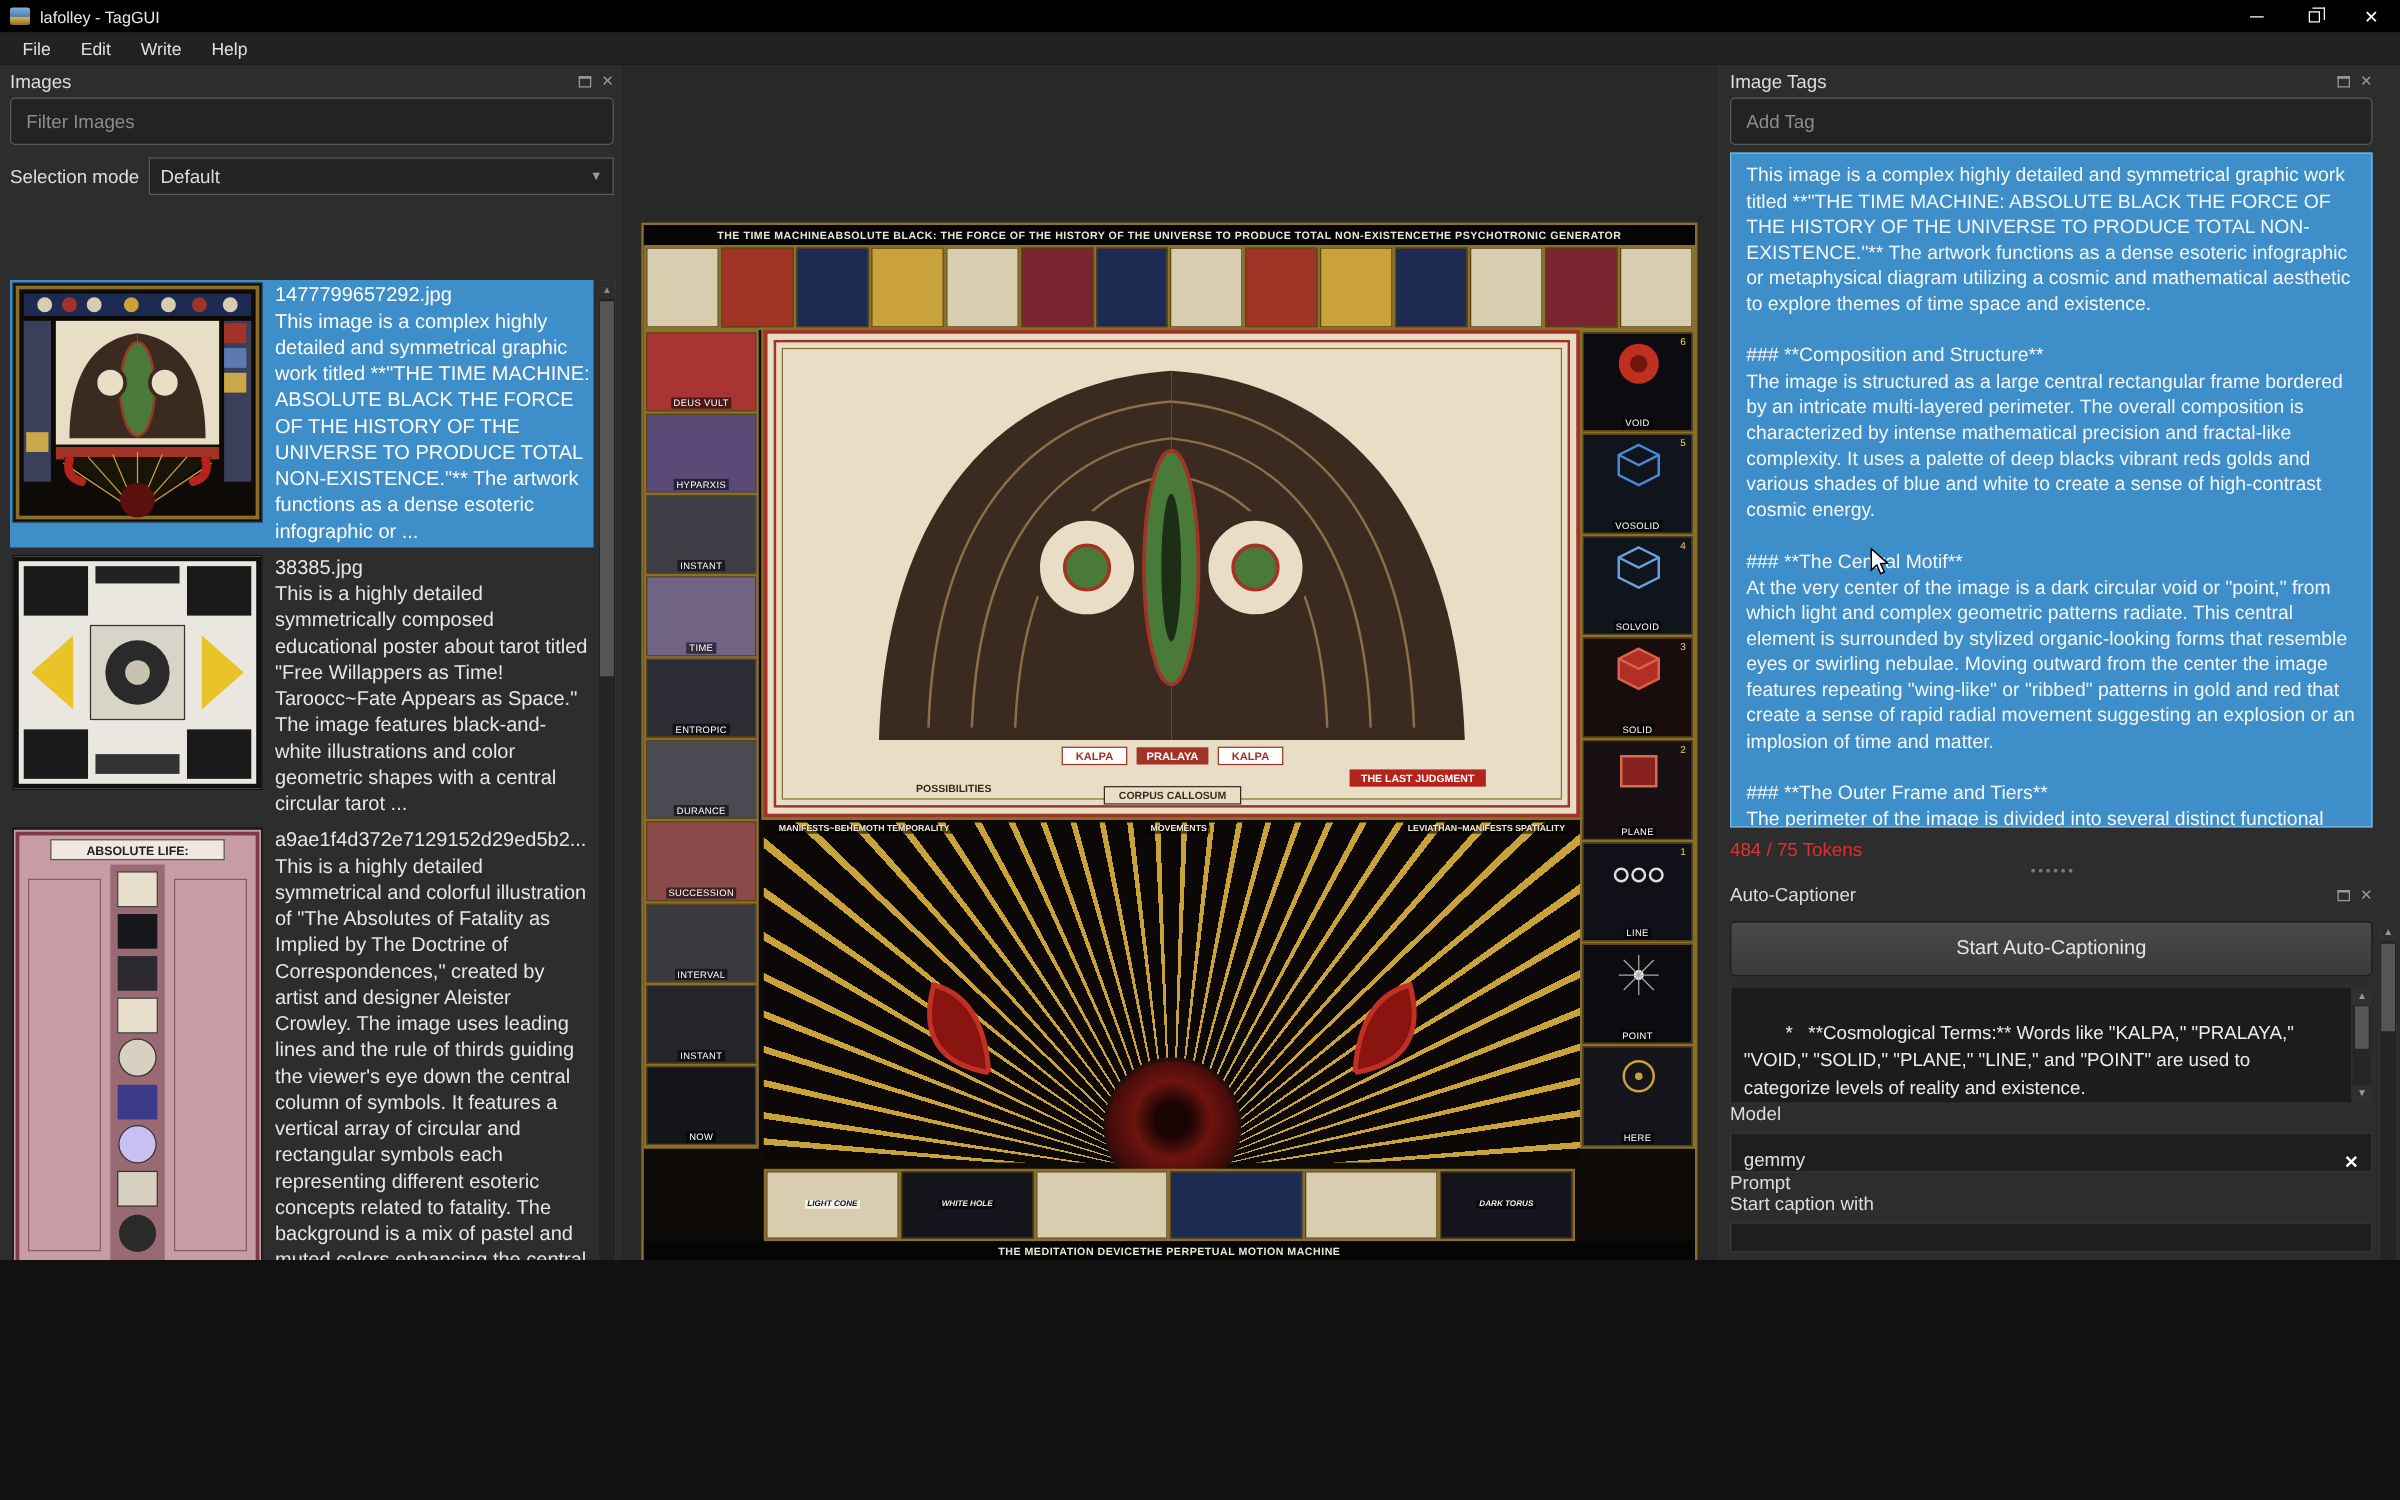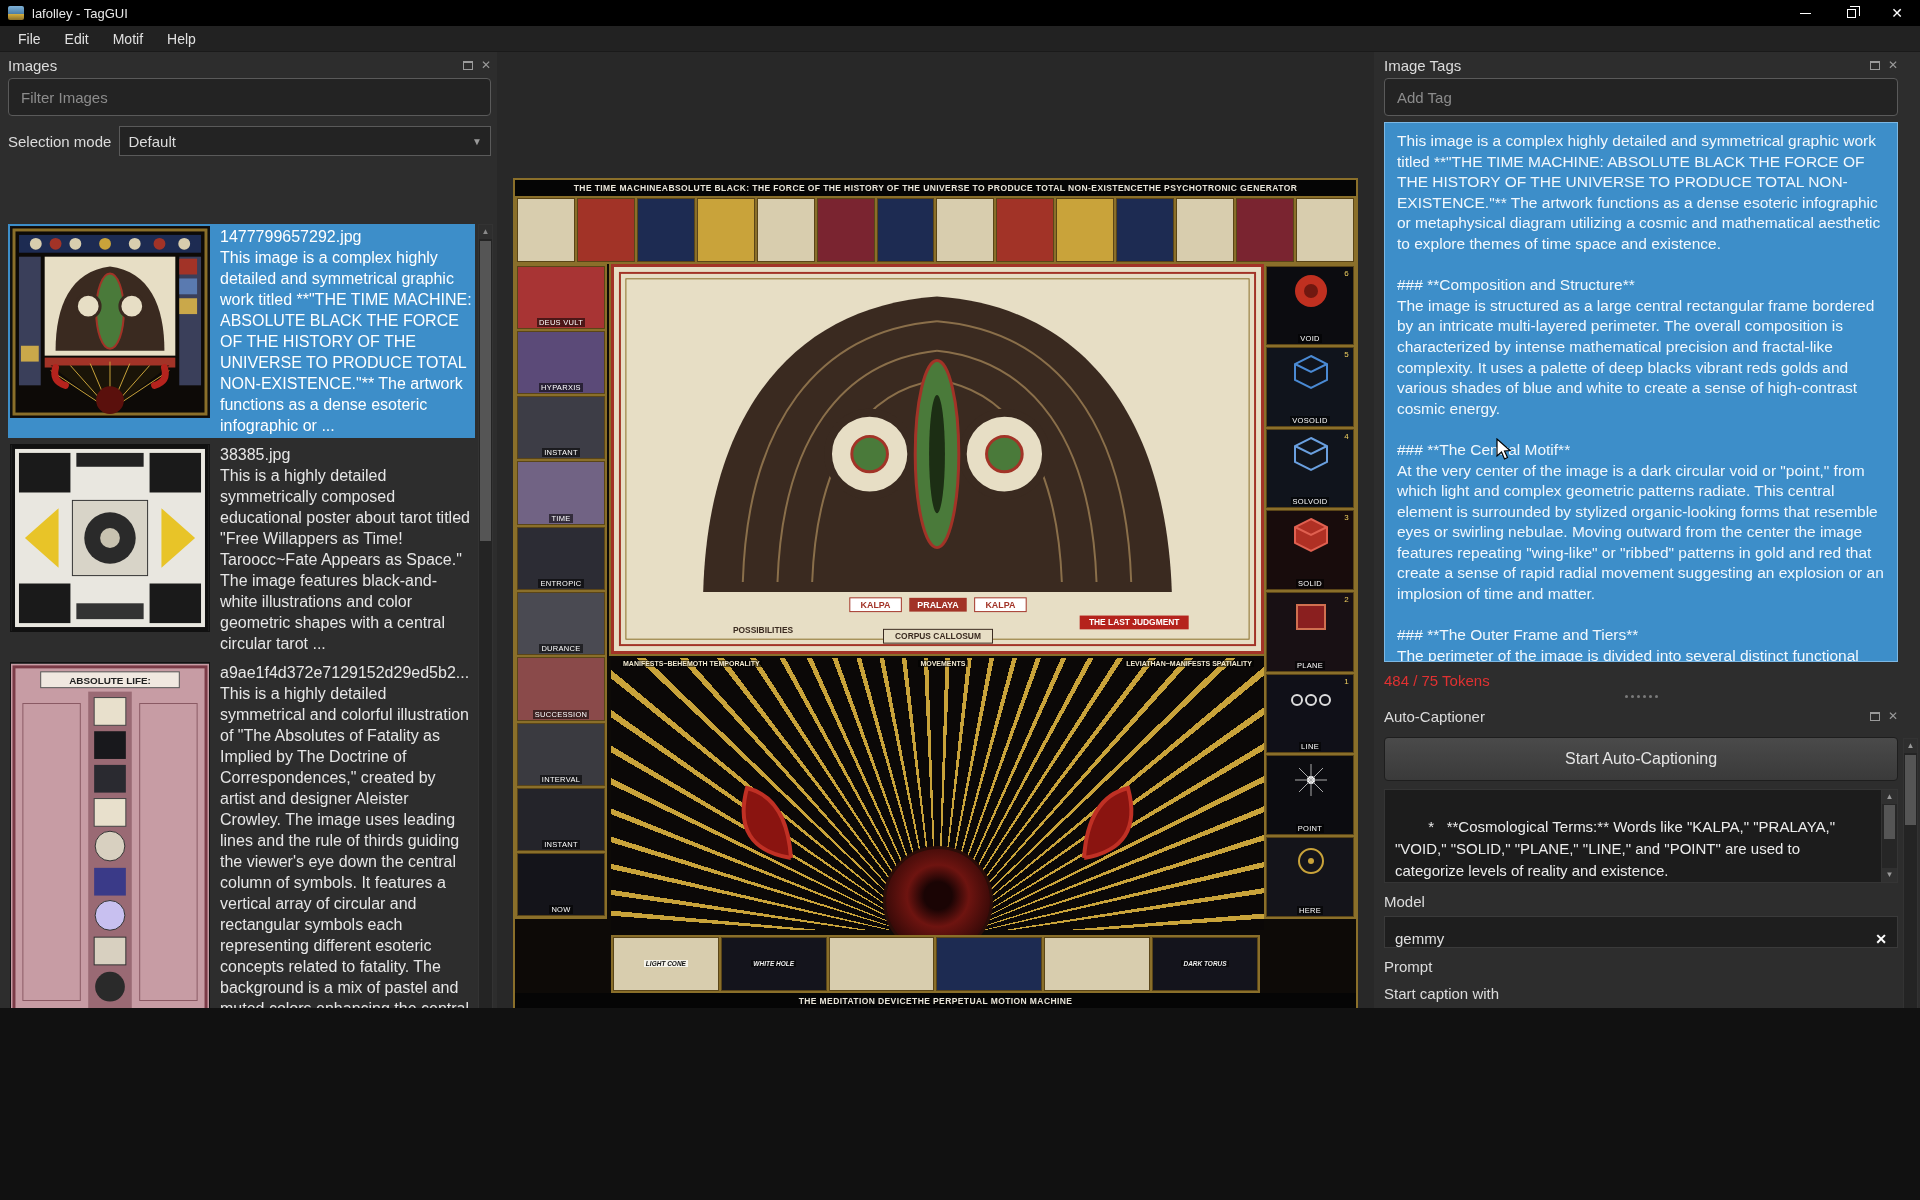--- a/index.html
+++ b/index.html
@@ -60,21 +60,21 @@
   .token-label { margin-top:10px; color:#e03131; font-size:15px; }
   .splitter-dots { height:14px; display:flex; align-items:center; justify-content:center; gap:3px; }
   .splitter-dots i { width:3px; height:3px; background:#7a7a7a; border-radius:50%; }
 
   .start-btn { margin-top:8px; width:100%; height:44px; background:linear-gradient(180deg,#4a4a4a,#3a3a3a); border:1px solid #1e1e1e; border-radius:4px; color:#e4e4e4; font-size:16px; font-family:"Liberation Sans",sans-serif; }
   .console { position:relative; margin-top:8px; height:94px; background:#1c1c1c; border:1px solid #353535; color:#ececec; font-size:15px; line-height:22px; padding:4px 24px 4px 10px; white-space:pre-wrap; overflow:hidden; }
   .console-sb { position:absolute; right:0; top:0; bottom:0; width:16px; background:#262626; border-left:1px solid #333; }
   .console-sb .sb-arrow { position:absolute; left:0; width:15px; height:14px; color:#999; font-size:8px; text-align:center; line-height:14px; background:#303030; }
   .console-sb .sb-handle { position:absolute; left:2px; width:11px; background:#555; }
 
-  .field-label { margin-top:10px; color:#dcdcdc; font-size:15px; }
+  .field-label { color:#dcdcdc; font-size:15px; }
   .model-combo { margin-top:6px; height:32px; background:#1e1e1e; border:1px solid #3a3a3a; display:flex; align-items:flex-end; padding:0 10px; color:#e0e0e0; font-size:15px; }
   .clear-x { margin-left:auto; color:#fff; font-size:14px; font-weight:bold; }
   .prompt-box { margin-top:6px; height:98px; background:#1e1e1e; border:1px solid #3a3a3a; color:#e0e0e0; font-size:15px; padding:8px 10px; line-height:20px; overflow:hidden; }
   .caption-input { margin-top:6px; height:24px; background:#1e1e1e; border:1px solid #3a3a3a; }
 
   .pane-scrollbar { position:absolute; right:2px; top:686px; bottom:0; width:15px; background:#242424; border:1px solid #333; }
   .pane-scrollbar .sb-arrow { position:absolute; left:0; width:13px; height:14px; color:#999; font-size:8px; text-align:center; line-height:14px; background:#2e2e2e; }
   .pane-scrollbar .sb-handle { position:absolute; left:1px; width:11px; background:#555; }
 
   
@@ -144,21 +144,21 @@
         </div>
       <div class="win-btn">
           <span class="glyph-close">✕</span>
         </div>
     </div>
   </div>
 
   <div class="menubar">
     <div class="menu-item">File</div>
     <div class="menu-item">Edit</div>
-    <div class="menu-item">Motif</div>
+    <div class="menu-item">Write</div>
     <div class="menu-item">Help</div>
   </div>
 
   <div class="workspace">
 
     <div class="left-dock">
       <div class="panel-header">
         <span>Images</span>
         <span class="panel-icons">
           <span class="float-icon"></span>

